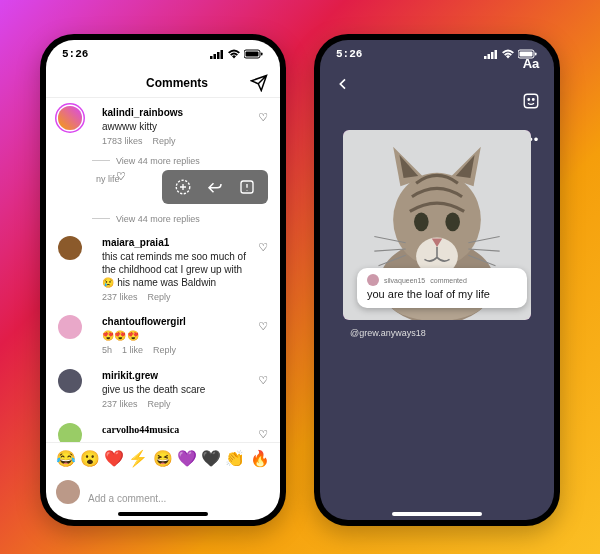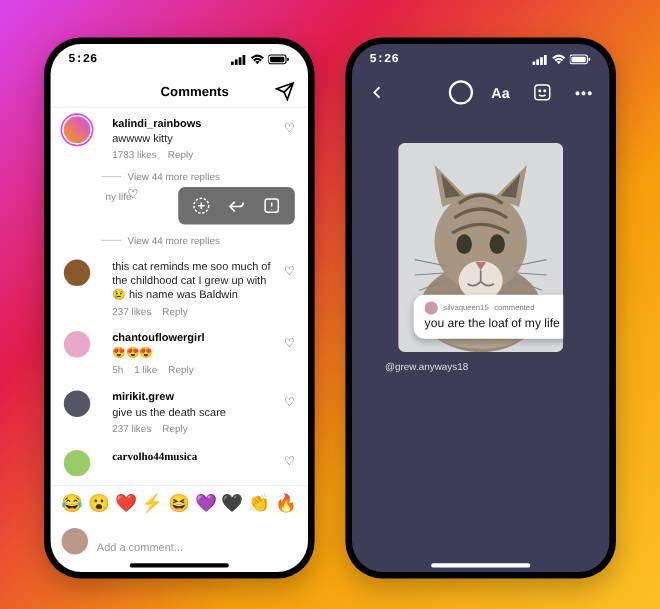--- a/index.html
+++ b/index.html
@@ -92,32 +92,32 @@
   }
   .home-indicator { height:4px; width:90px; background:#000; border-radius:4px; margin:4px auto 4px; }
   .home-indicator.light { background:#fff; }
   
   .screen.story { background:#3d3d57; display:flex; flex-direction:column; color:#fff; }
   .story-top {
     display:flex; align-items:center; justify-content:space-between;
     padding:4px 10px; height:32px;
   }
   .story-top .left { display:flex; align-items:center; }
-  .story-top .right { display:flex; align-items:center; gap:12px; }
+  .story-top .right { display:flex; align-items:center; gap:12px;flex-direction:column; }
   .circ-btn {
     width:26px; height:26px; border-radius:50%; display:flex; align-items:center; justify-content:center;
     background:rgba(255,255,255,0.0); color:#fff; font-size:13px;
   }
   .ring-btn { width:22px; height:22px; border:2px solid #fff; border-radius:50%; }
   .story-canvas {
     flex:1; margin:0 0px; position:relative; display:flex; flex-direction:column; align-items:center;
     padding-top:30px;
   }
   .cat-img {
-    width:150px; height:190px; border-radius:6px; overflow:hidden;
+    width:188px; height:190px; border-radius:6px; overflow:hidden;
     background:#701a75; position:relative;
   }
   .cat-img svg { width:100%; height:100%; display:block; }
   .overlay-pill {
     position:absolute; left:14px; bottom:12px;
     background:#fff; color:#111; border-radius:10px;
     padding:6px 10px 8px 10px; width:170px;
     box-shadow:0 2px 6px rgba(0,0,0,0.25);
   }
   .overlay-pill .hdr { display:flex; align-items:center; gap:5px; font-size:7px; color:#777; margin-bottom:2px; }
@@ -223,20 +223,21 @@
             </span>
           </div>
         </div>
         <div class="view-more">
             <span>View 44 more replies</span>
           </div>
 
         <div class="comment">
           <div class="avatar" style="background:#8b5a2b;"></div>
           <div class="body">
+            <span class="user">maiara_praia1</span>
             <span class="text">this cat reminds me soo much of the childhood cat I grew up with 😢 his name was Baldwin</span>
             <div class="meta">
               <span>237 likes</span>
               <span>Reply</span>
             </div>
           </div>
           <span class="like-btn icon">♡</span>
         </div>
 
         <div class="comment">

